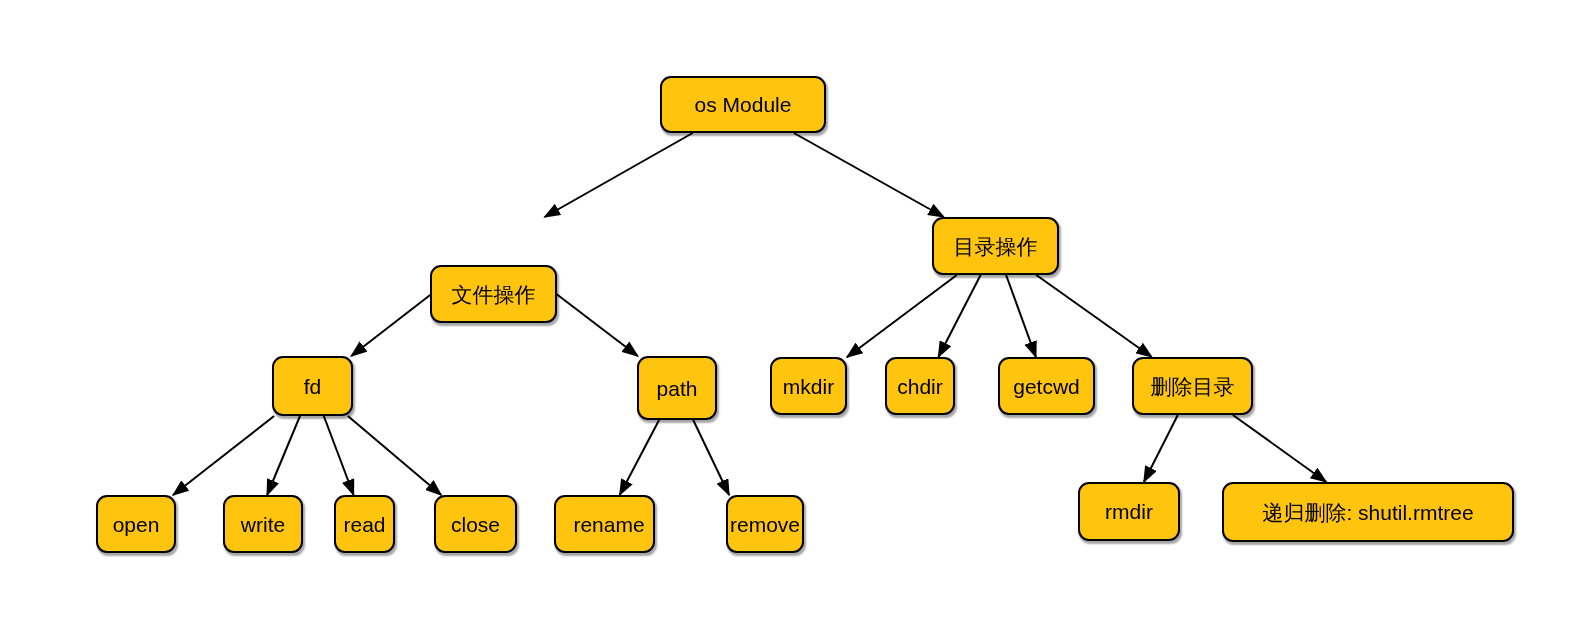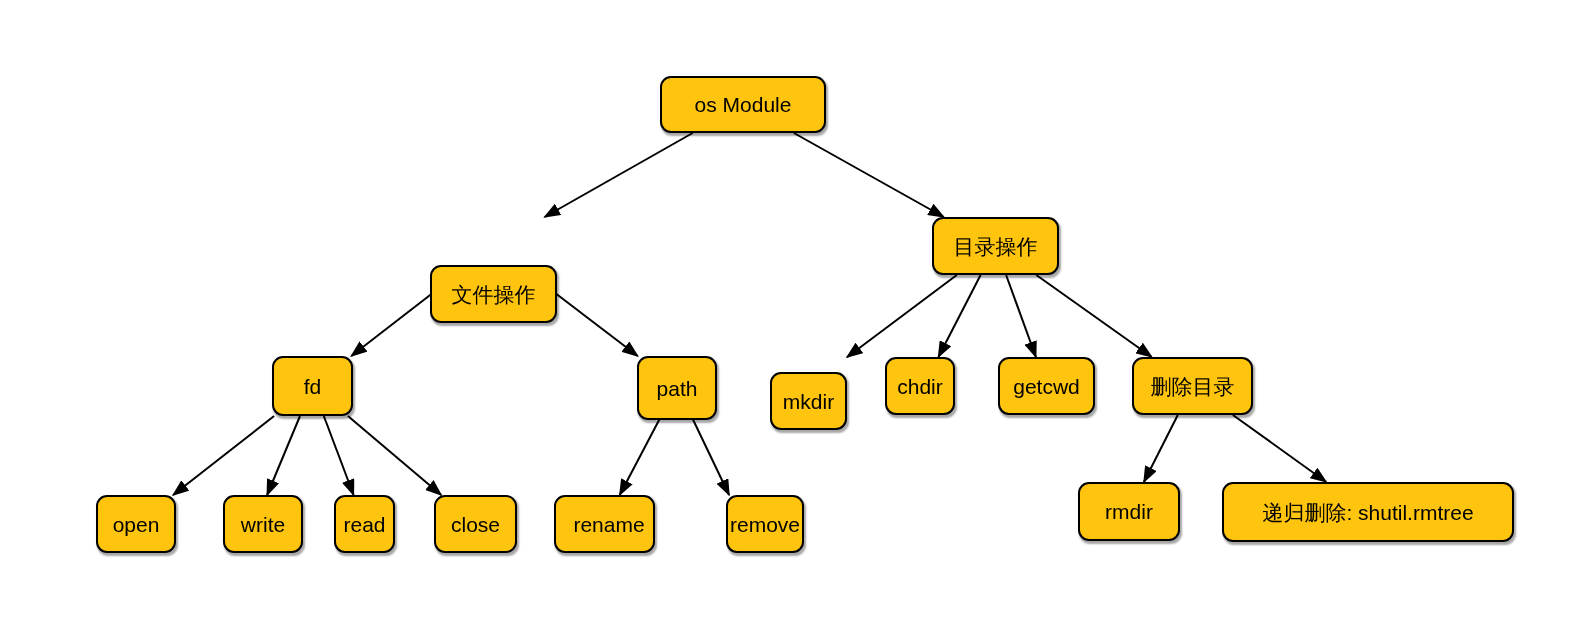--- a/index.html
+++ b/index.html
@@ -77,21 +77,21 @@
     </div>
     <div class="node" style="left: 932px; top: 217px; width: 127px; height: 58px;">
       <span>目录操作</span>
     </div>
     <div class="node" style="left: 272px; top: 356px; width: 81px; height: 60px;">
       <span>fd</span>
     </div>
     <div class="node" style="left: 637px; top: 356px; width: 80px; height: 64px;">
       <span>path</span>
     </div>
-    <div class="node" style="left: 770px; top: 372px; width: 77px; height: 58px; text-align: right;">
+    <div class="node" style="left: 770px; top: 357px; width: 77px; height: 58px; text-align: right;">
       <span>mkdir</span>
     </div>
     <div class="node" style="left: 885px; top: 357px; width: 70px; height: 58px;">
       <span>chdir</span>
     </div>
     <div class="node" style="left: 998px; top: 357px; width: 97px; height: 58px;">
       <span>getcwd</span>
     </div>
     <div class="node" style="left: 1132px; top: 357px; width: 121px; height: 58px;">
       <span>删除目录</span>

